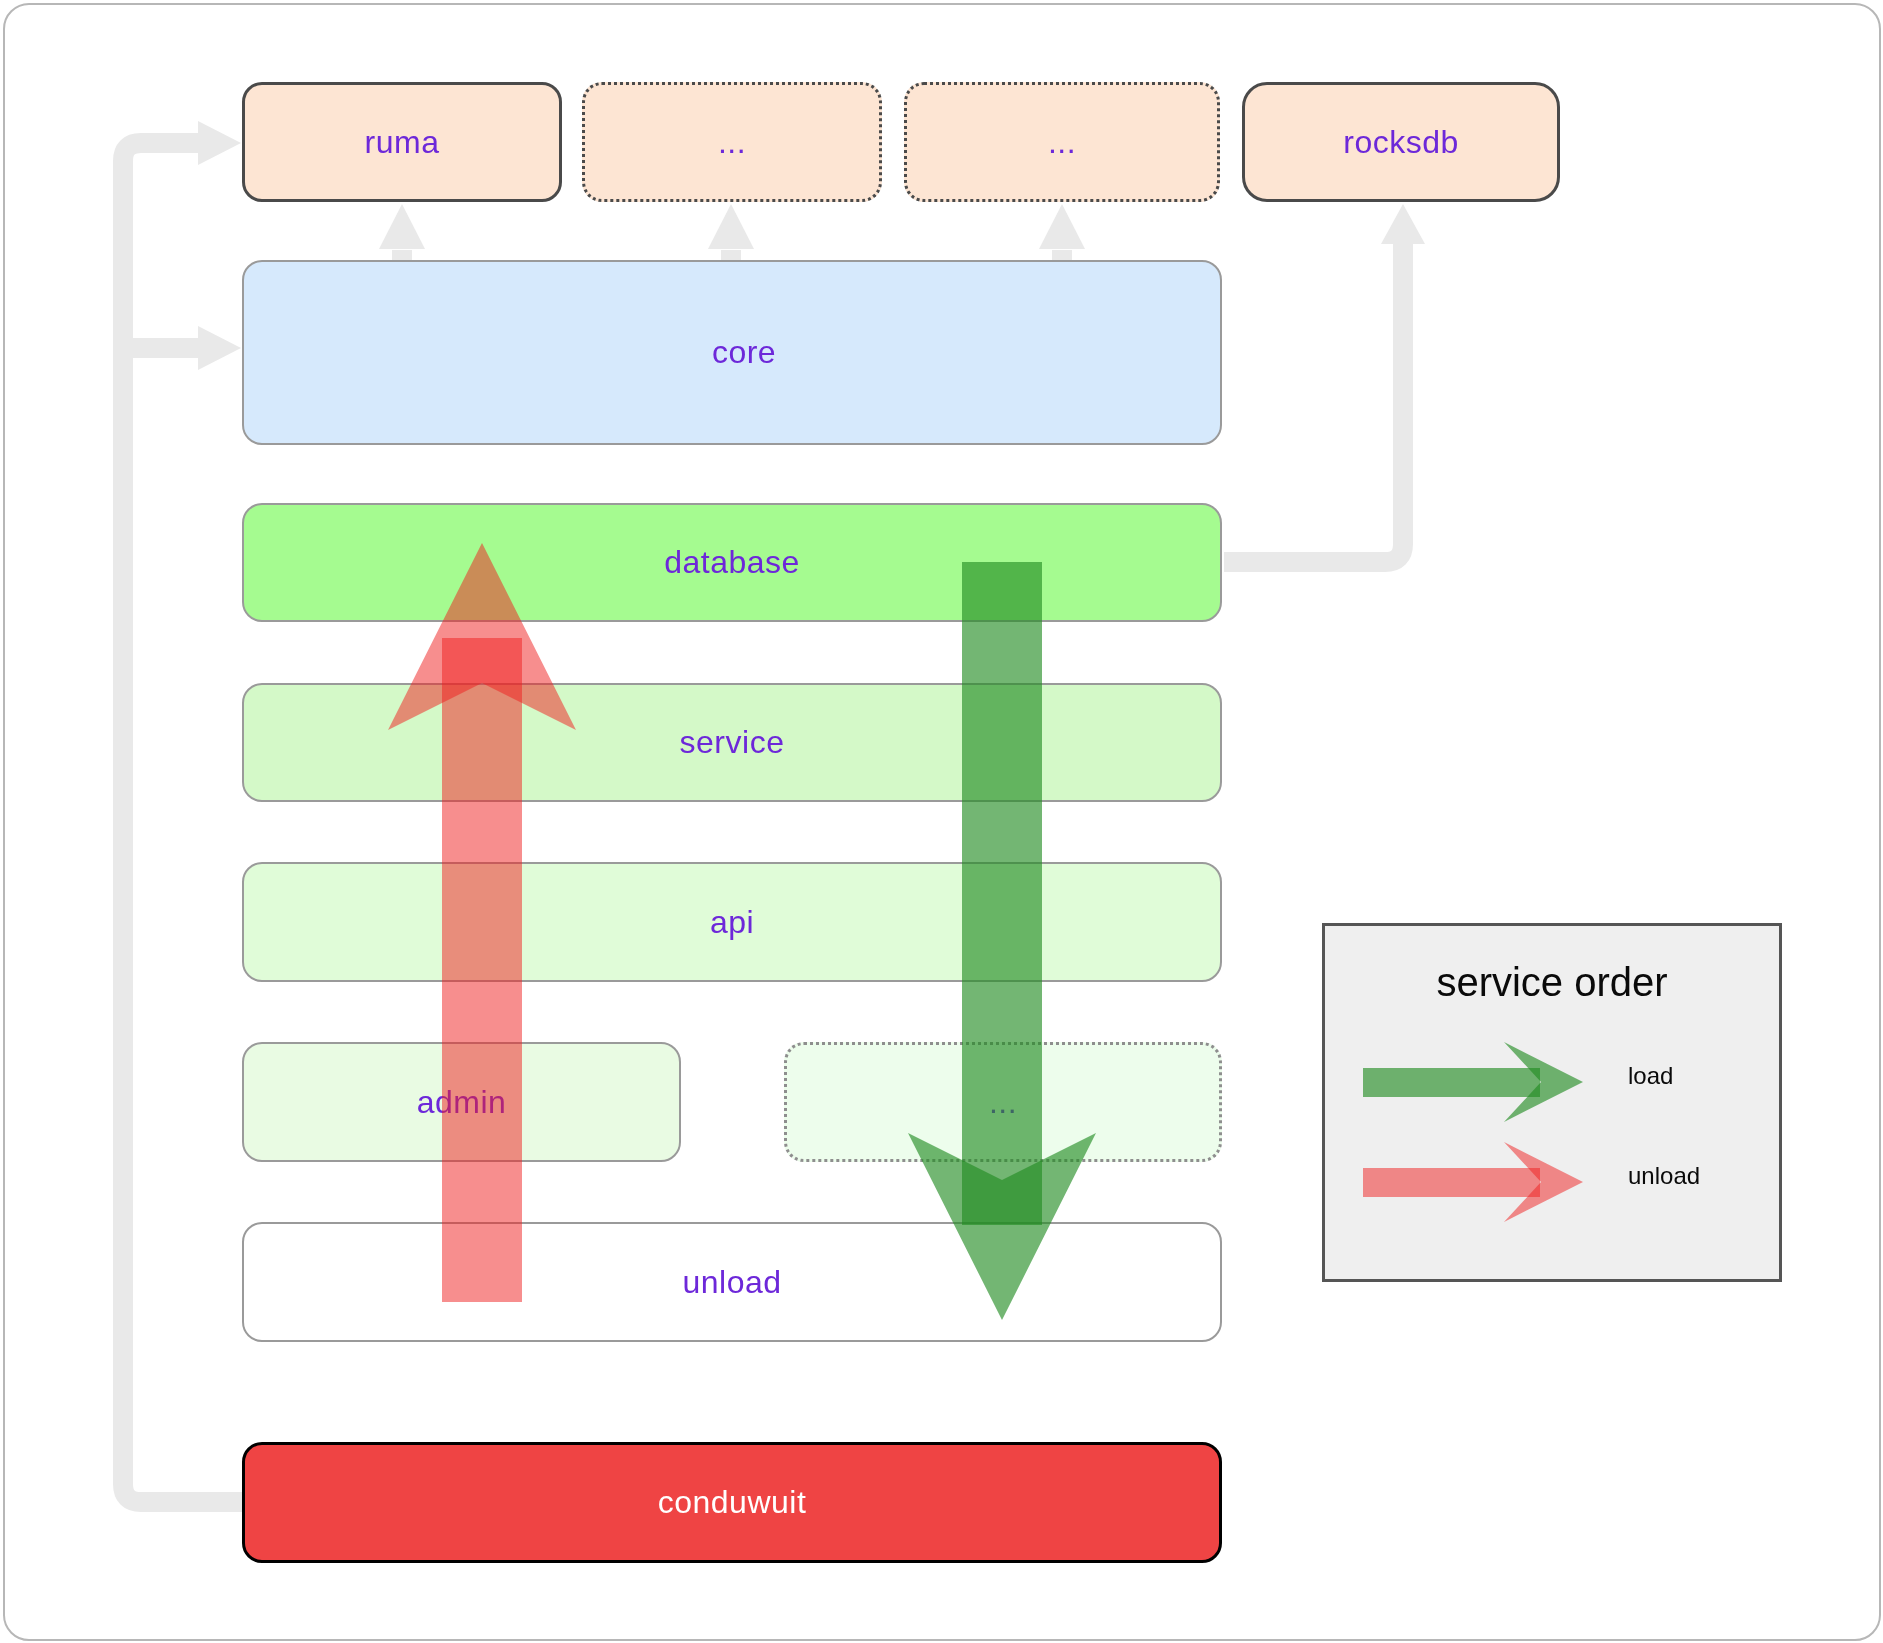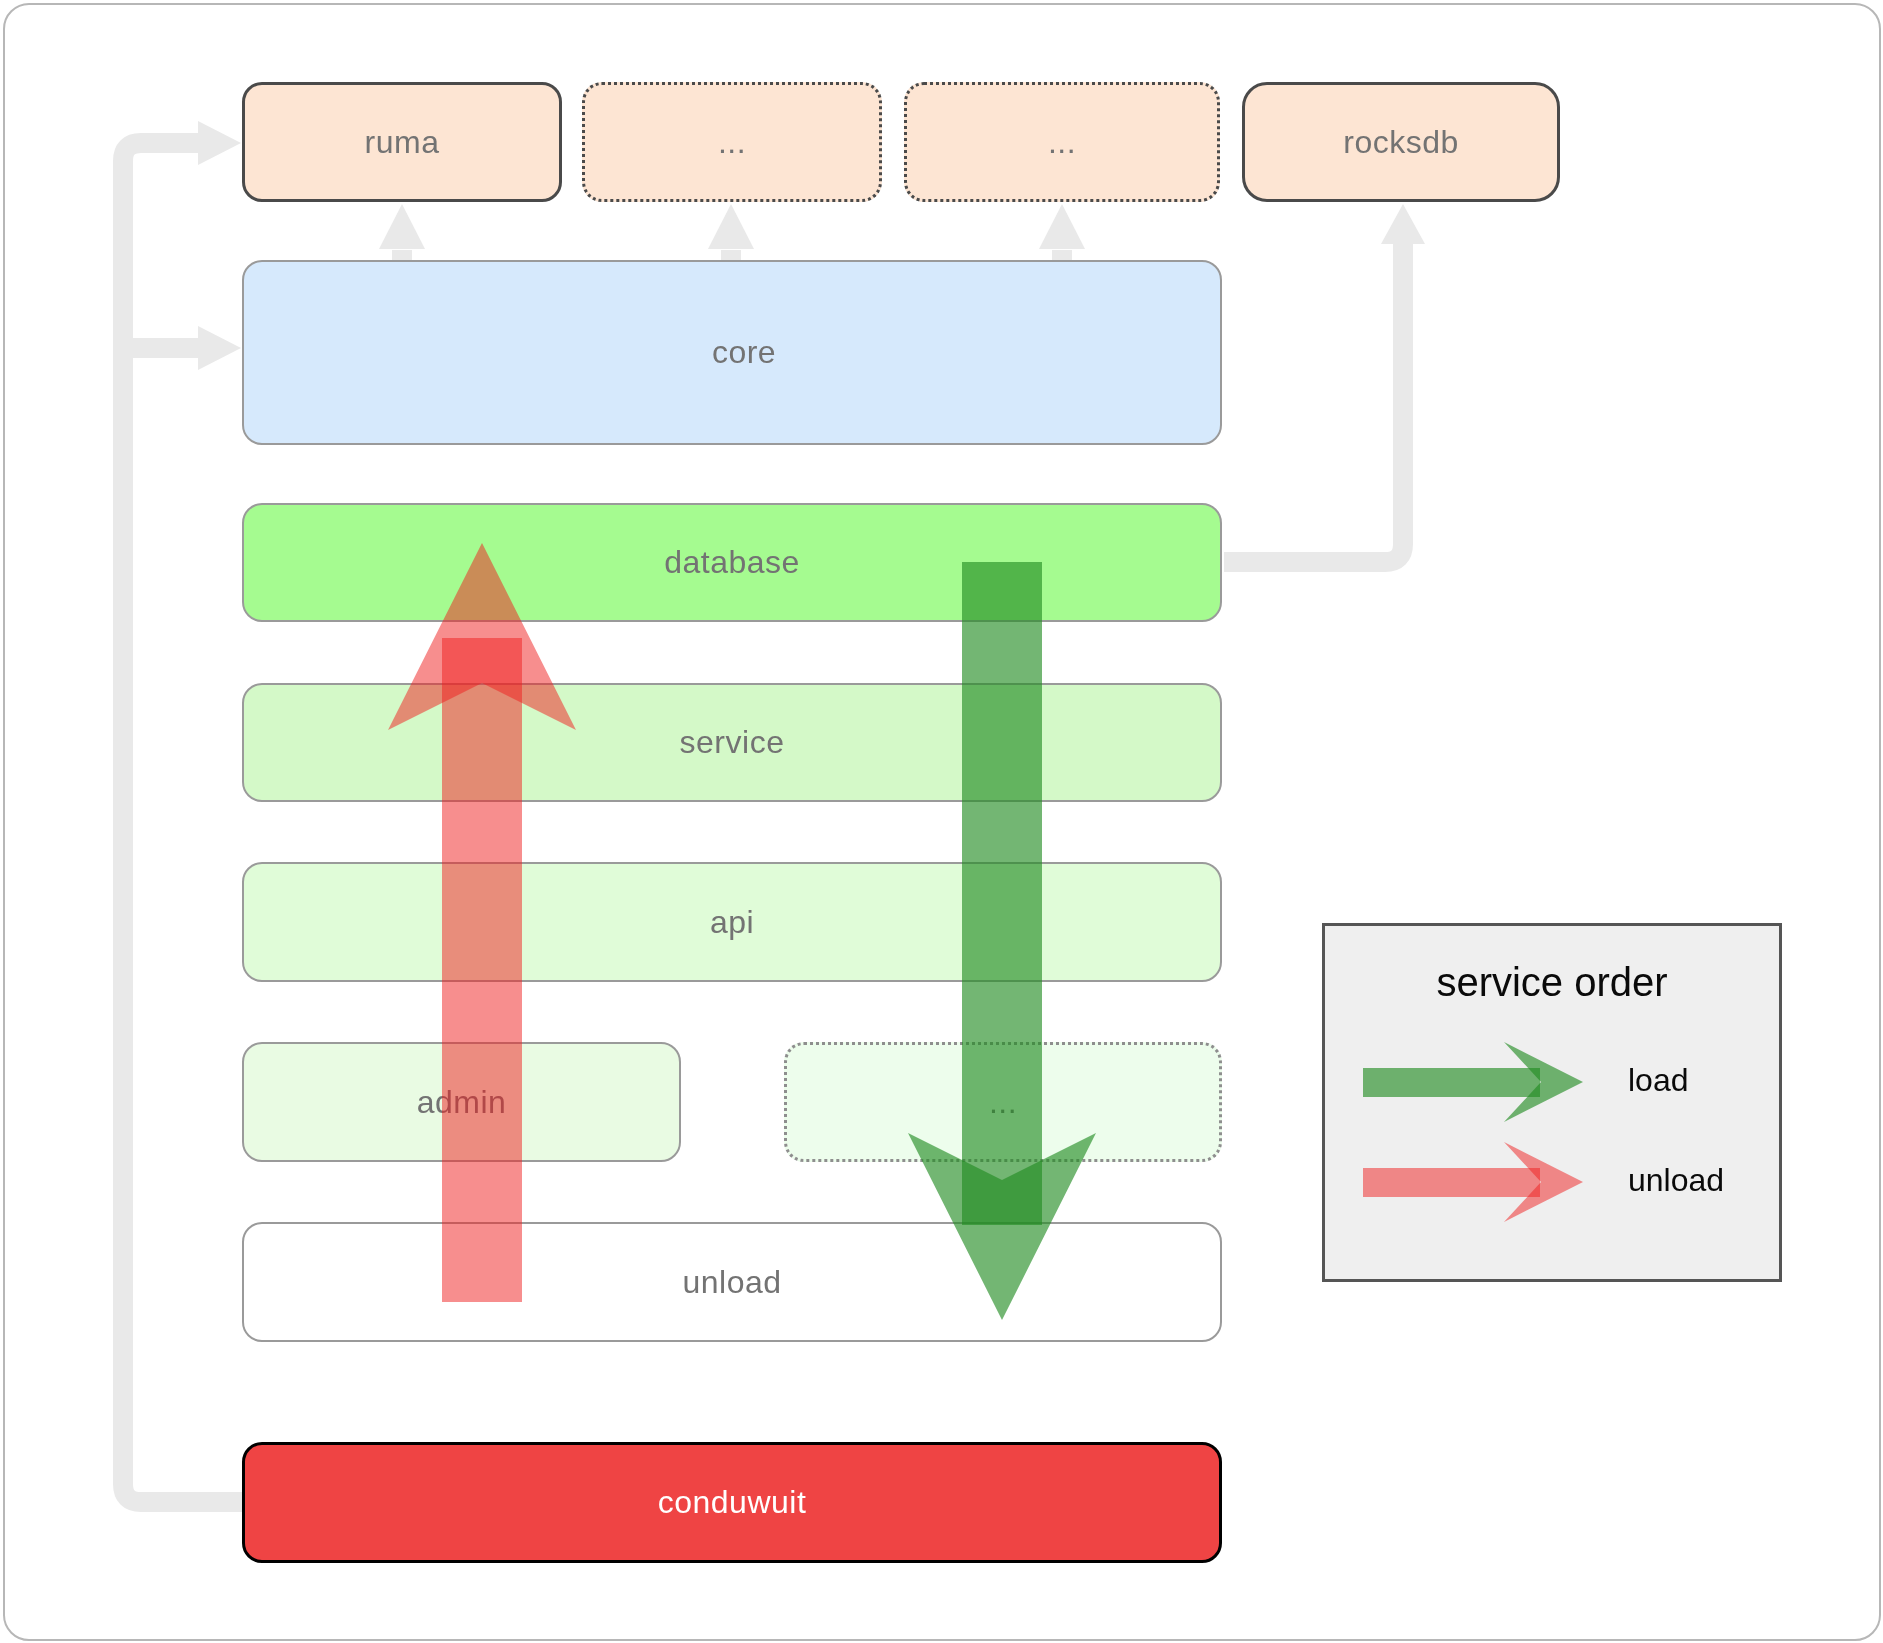--- a/index.html
+++ b/index.html
@@ -8,35 +8,35 @@
     font-family:"Liberation Sans",sans-serif;overflow:hidden;
   }
   .frame{
     position:absolute;left:3px;top:3px;width:1874px;height:1634px;
     border:2px solid #b7b7b7;border-radius:26px;pointer-events:none;
   }
   .layer{position:absolute;left:0;top:0;width:1883px;height:1643px;pointer-events:none;}
   .box{
     position:absolute;box-sizing:border-box;border-radius:20px;
     display:flex;align-items:center;justify-content:center;
-    font-size:32px;color:#737373;letter-spacing:.5px;
+    font-size:32px;color:#6d28d9;letter-spacing:.5px;
   }
   .box.dark-border{border:3px solid #4a4a4a;}
   .box.gray-border{border:2px solid #9a9a9a;}
   .box.dotted-dark{border:3px dotted #4a4a4a;}
   .box.dotted-gray{border:3px dotted #8e8e8e;}
   .legend{
     position:absolute;left:1322px;top:923px;width:460px;height:359px;
     box-sizing:border-box;background:#efefef;border:3px solid #555555;
   }
   .legend-title{
     position:absolute;top:34px;left:0;width:100%;text-align:center;
     font-size:40px;color:#0a0a0a;
   }
-  .legend-label{position:absolute;font-size:32px;color:#0a0a0a;}
+  .legend-label{position:absolute;font-size:24px;color:#0a0a0a;}
   .legend-label.load{left:303px;top:136px;}
   .legend-label.unload{left:303px;top:236px;}
 </style>
 </head>
 <body>
 
 <div class="canvas">
   <div class="frame"></div>
 
   <svg class="layer" viewBox="0 0 1883 1643">

